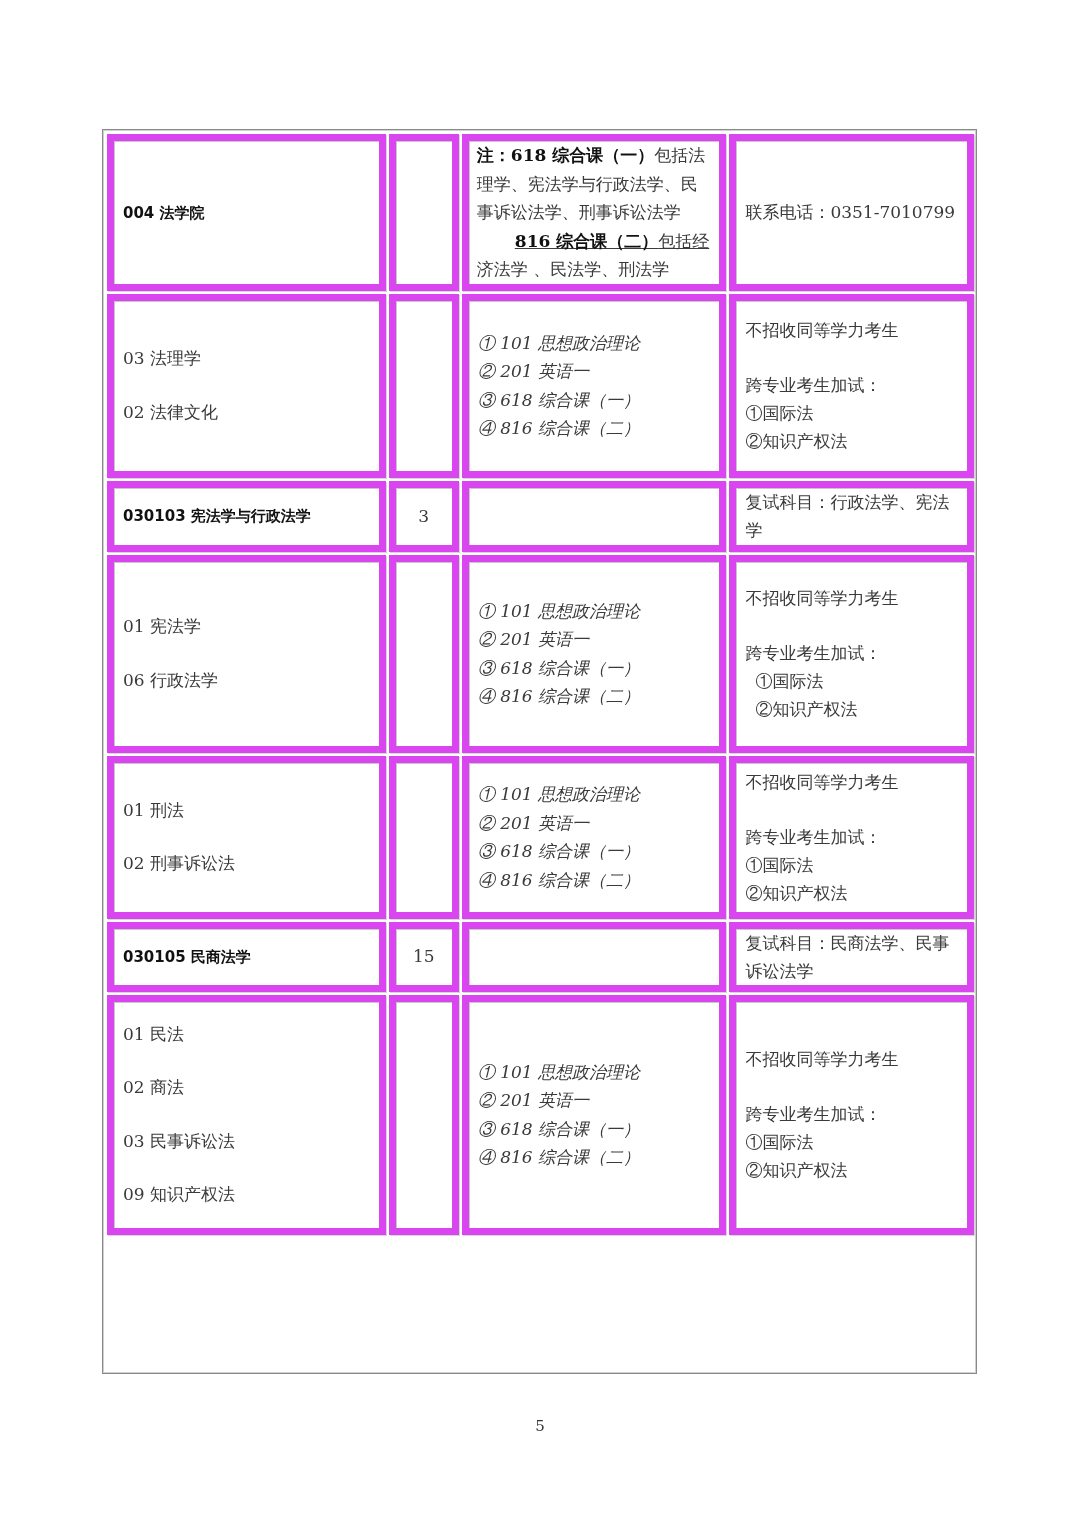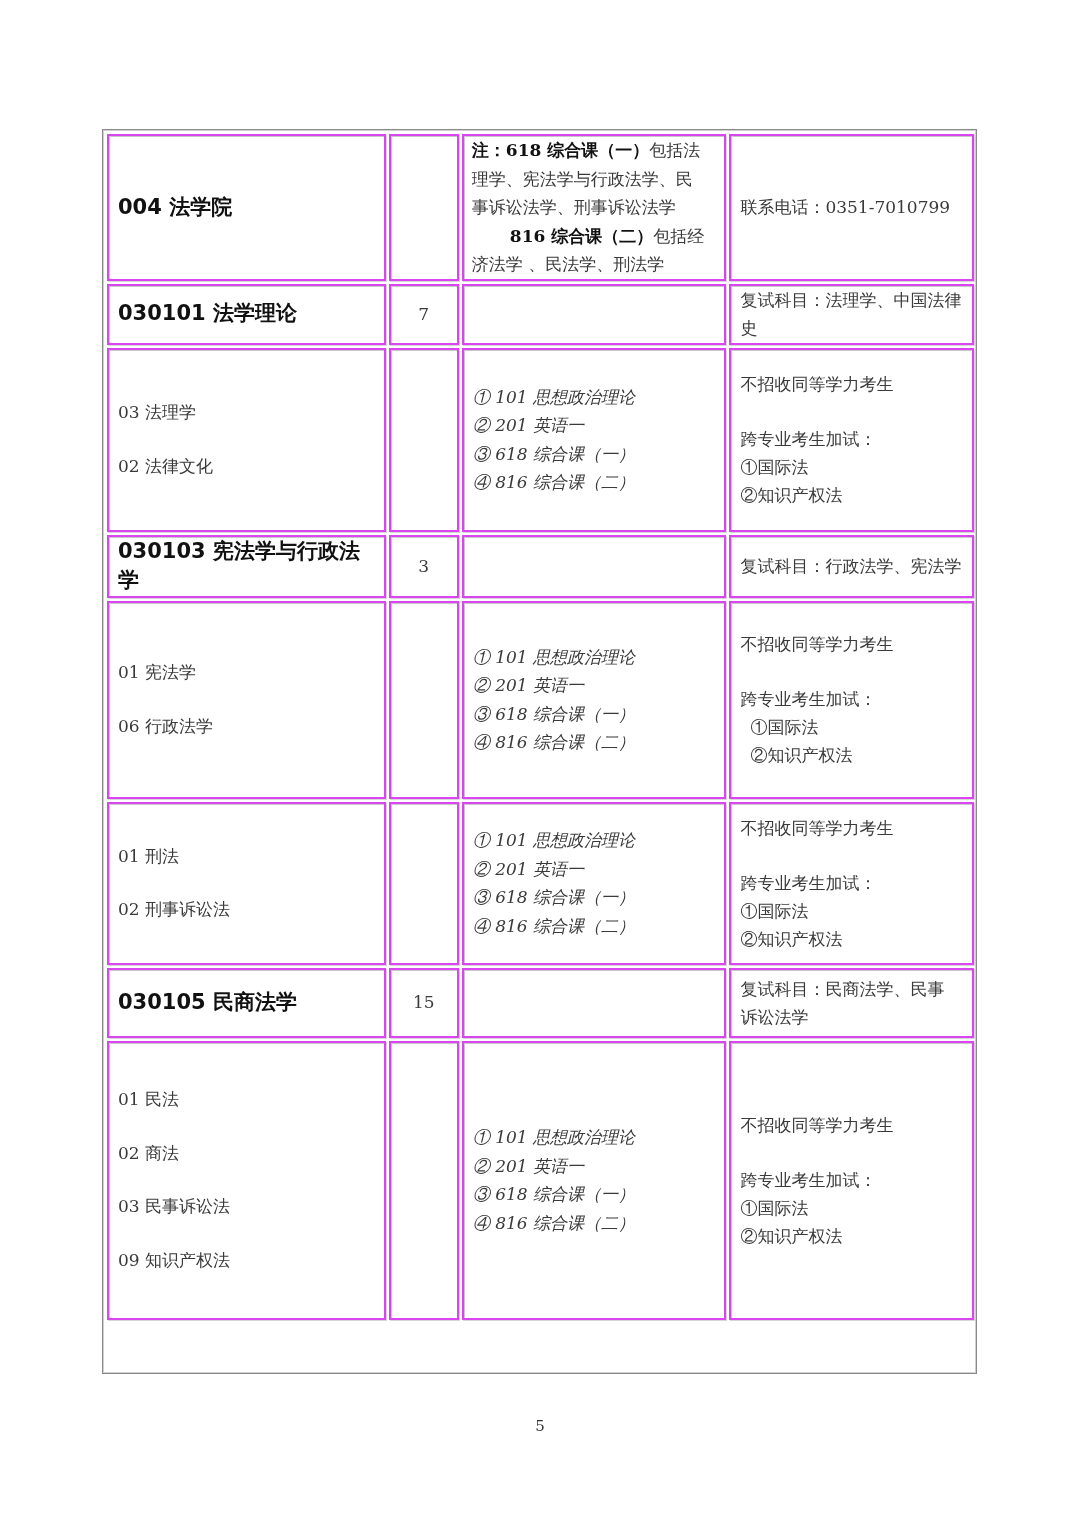--- a/index.html
+++ b/index.html
@@ -9,31 +9,31 @@
   .outer {
     position: absolute; left: 102px; top: 129px; width: 873px; height: 1243px;
     border: 1px solid #8a8a8a; box-shadow: inset 0 0 0 1px #d0d0d0;
   }
   table.grid {
     position: absolute; left: 104px; top: 131px;
     border-collapse: separate; border-spacing: 3px;
     table-layout: fixed; width: 873px;
   }
   table.grid td {
-    border: 2px solid #d946ef;
+    border: 7px solid #d946ef;
     box-shadow: inset 1px 1px 0 #c8c8c8, 1px 1px 0 #d6d6d6;
     padding: 0 9px; vertical-align: middle;
     font-size: 17px; line-height: 28.5px; color: #3a3a3a;
   }
   col.c1 { width: 278px; } col.c2 { width: 70px; } col.c3 { width: 264px; } col.c4 { width: 244px; }
-  .bold { font-weight: bold; color: #111; font-family: "DejaVu Sans", "Liberation Sans", sans-serif; font-size: 21px; }
+  .bold { font-weight: bold; color: #111; font-family: "DejaVu Sans", "Liberation Sans", sans-serif; font-size: 15px; }
   .center { text-align: center; }
   .small { font-size: 15px; }
   .note-line { display: block; }
-  .indent { padding-left: 38px; }
+  .indent { padding-left: 38px; text-decoration: underline; }
   .b { font-weight: bold; color: #111; }
   .sub-list .item { display: block; line-height: 53.5px; }
   .exam-list .item { display: block; line-height: 28.5px; font-style: italic; }
   .remark-block .line { display: block; line-height: 28px; }
   .gap { display: block; height: 27px; }
   .ind1 { padding-left: 10px; }
   .page-num { position: absolute; left: 0; width: 1080px; top: 1417px; text-align: center; font-size: 15px; color: #333; }
 </style>
 </head>
 <body>
@@ -56,26 +56,20 @@
       <td style="padding:0 8px;">
         <span class="note-line"><span class="b">注：618 综合课（一）</span><span>包括法</span></span>
         <span class="note-line">理学、宪法学与行政法学、民</span>
         <span class="note-line">事诉讼法学、刑事诉讼法学</span>
         <span class="note-line indent"><span class="b">816 综合课（二）</span><span>包括经</span></span>
         <span class="note-line">济法学 、民法学、刑法学</span>
       </td>
       <td><span>联系电话：0351-7010799</span></td>
     </tr>
 
-    <tr style="height:54px">
-      <td><span class="bold">030101 法学理论</span></td>
-      <td class="center"><span>7</span></td>
-      <td></td>
-      <td class="small"><span>复试科目：法理学、中国法律史</span></td>
-    </tr>
     <tr style="height:184px">
       <td class="sub-list">
         <span class="item">03 法理学</span>
         <span class="item">02 法律文化</span>
       </td>
       <td></td>
       <td class="exam-list">
         <span class="item">① 101 思想政治理论</span>
         <span class="item">② 201 英语一</span>
         <span class="item">③ 618 综合课（一）</span>
@@ -140,21 +134,21 @@
 
     <tr style="height:70px">
       <td><span class="bold">030105 民商法学</span></td>
       <td class="center"><span>15</span></td>
       <td></td>
       <td class="remark-block">
         <span class="line">复试科目：民商法学、民事</span>
         <span class="line">诉讼法学</span>
       </td>
     </tr>
-    <tr style="height:279px">
+    <tr style="height:240px">
       <td class="sub-list">
         <span class="item">01 民法</span>
         <span class="item">02 商法</span>
         <span class="item">03 民事诉讼法</span>
         <span class="item">09 知识产权法</span>
       </td>
       <td></td>
       <td class="exam-list">
         <span class="item">① 101 思想政治理论</span>
         <span class="item">② 201 英语一</span>

